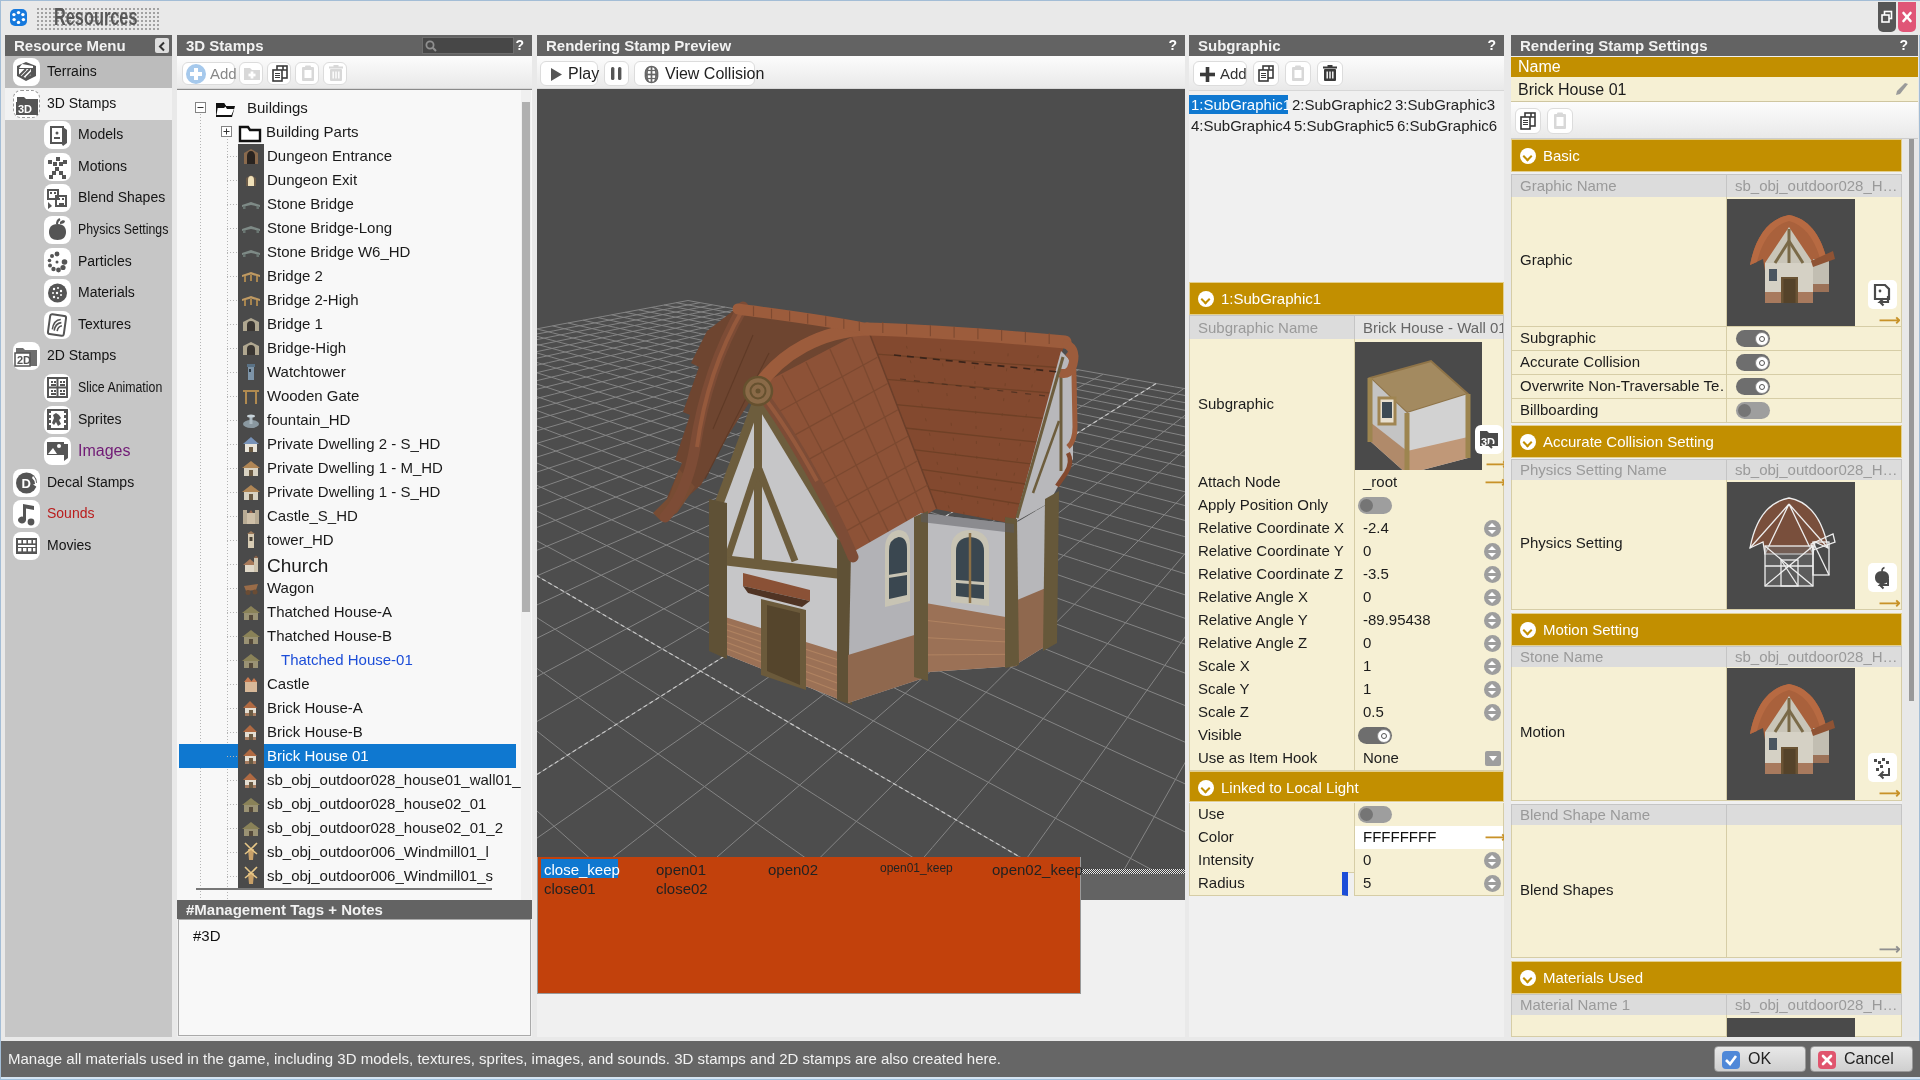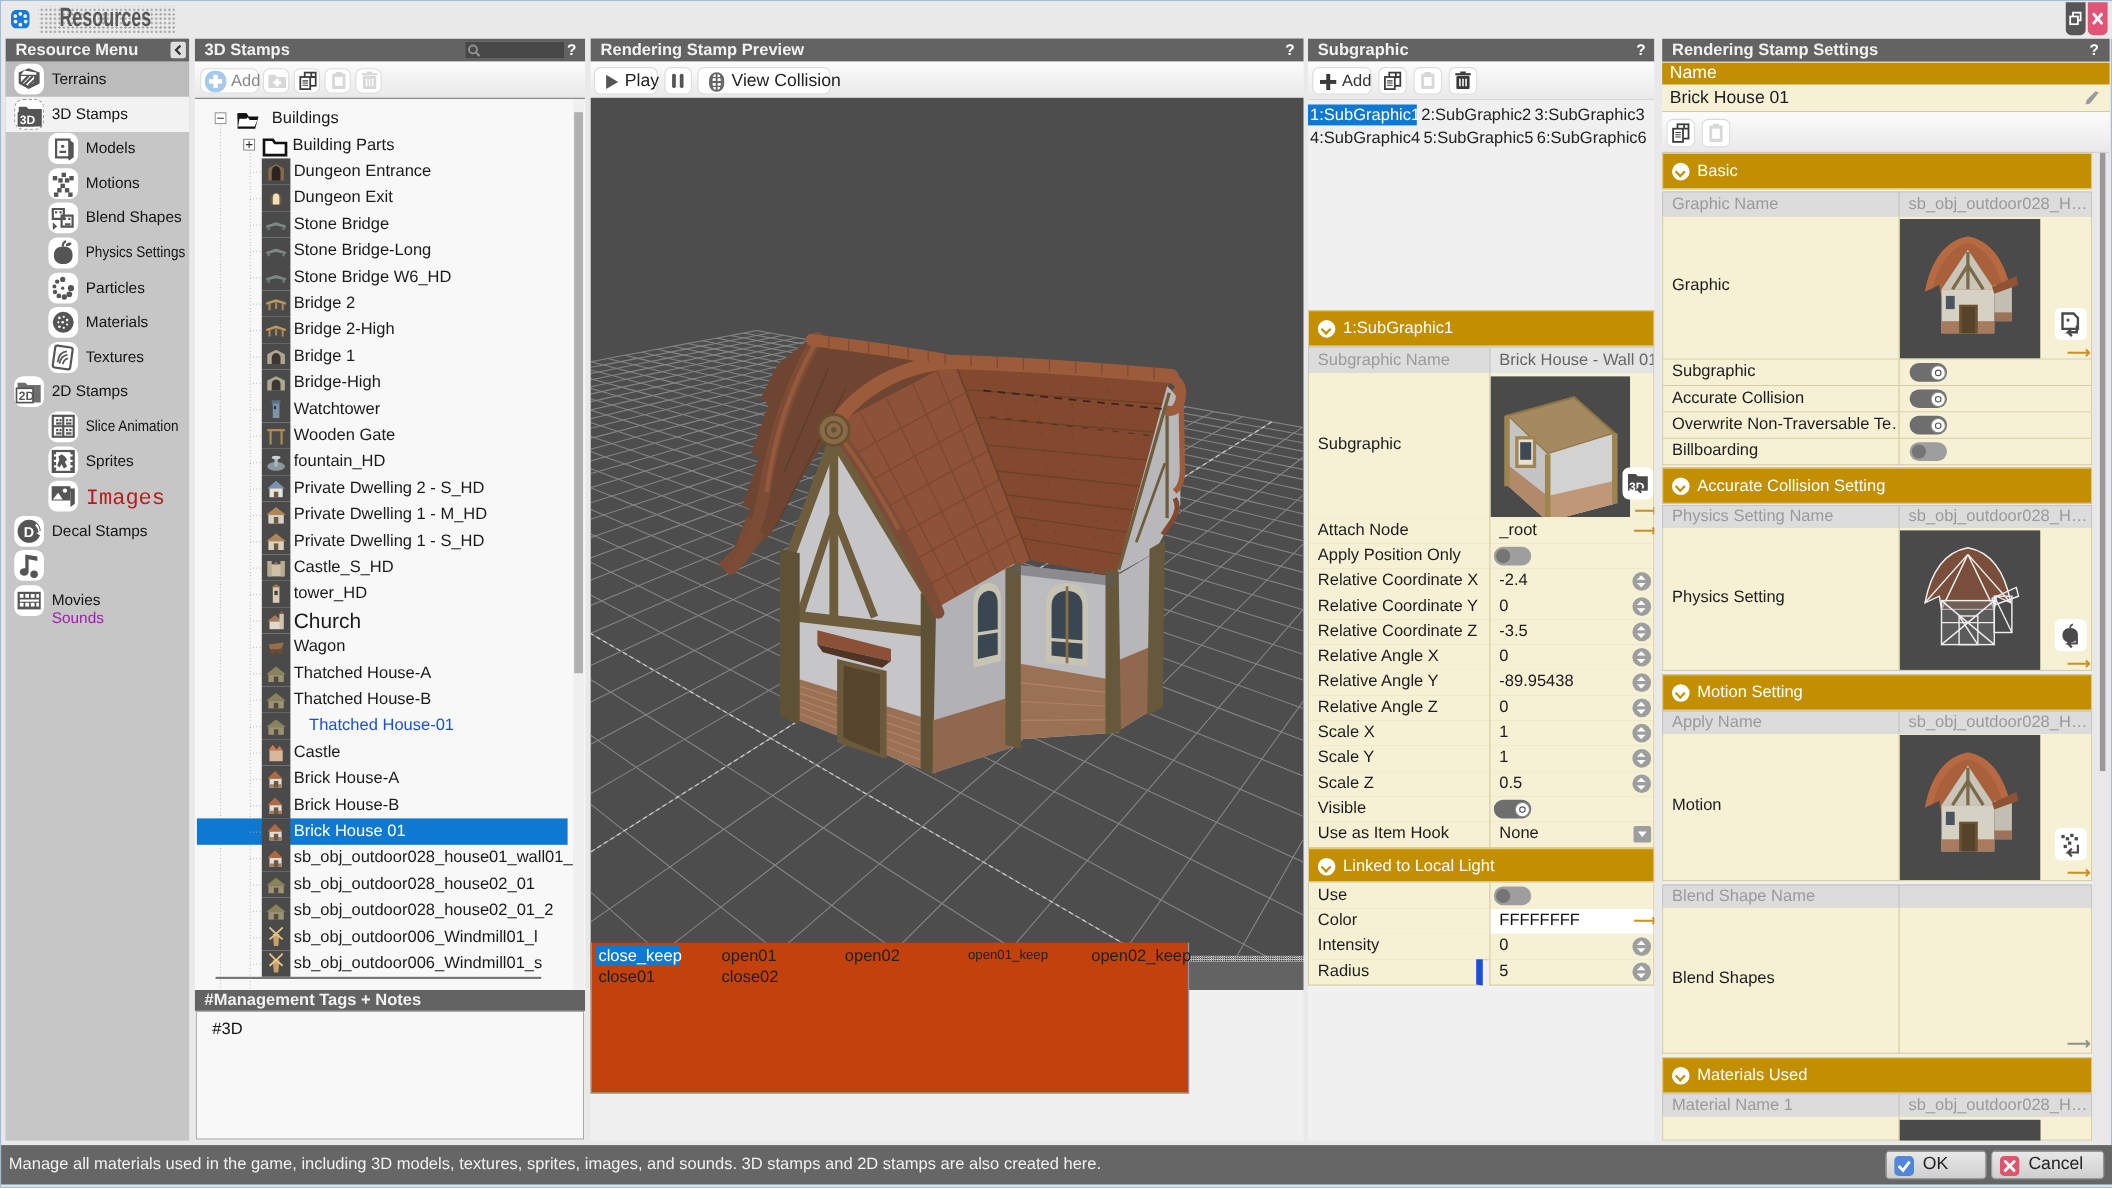--- a/index.html
+++ b/index.html
@@ -247,34 +247,34 @@
           </svg></div>
         <div class="abs" style="left:73px;top:375.6px;font-size:14px;color:#141414;">Sprites</div>
         <div class="abs" style="left:39px;top:402.20000000000005px;width:27px;height:28px;background:#fff;border-radius:8px;"><svg width="27" height="28">
             <g transform="translate(3,5)">
               <rect x="0" y="0" width="17" height="13" fill="#555"></rect>
               <circle cx="12" cy="4" r="2" fill="#fff"></circle>
               <path d="M1 12 L6 6 L10 12 Z" fill="#fff"></path>
               <path d="M14 2 h7 v14 l-4 3 v-14 z" fill="#555"></path>
             </g>
           </svg></div>
-        <div class="abs" style="left:73px;top:407.20000000000005px;font-size:20px;color:#b91c1c;font-family:Liberation Mono, monospace;">Images</div>
+        <div class="abs" style="left:73px;top:407.20000000000005px;font-size:16px;color:#701a75;">Images</div>
         <div class="abs" style="left:8px;top:433.8px;width:27px;height:28px;background:#fff;border-radius:8px;"><svg width="27" height="28">
             <circle cx="13.5" cy="14" r="10.5" fill="#555"></circle>
             <text x="8.5" y="19" font-size="13" font-weight="bold" fill="#fff" font-family="Liberation Sans">D</text>
             <path d="M20 7 a9 9 0 0 1 3 7 l2.5 -1 l-1.5 5 l-4 -2.5 l2 -0.5 a8 8 0 0 0 -3 -6 z" fill="#fff"></path>
           </svg></div>
         <div class="abs" style="left:42px;top:438.8px;font-size:14px;color:#141414;">Decal Stamps</div>
         <div class="abs" style="left:8px;top:465.40000000000003px;width:27px;height:28px;background:#fff;border-radius:8px;"><svg width="27" height="28">
             <g fill="#555">
               <path d="M10 4 L21 6 V10 L13 8.5 V20 a4 3.4 0 1 1 -3 -3.3 Z"></path>
               <circle cx="18" cy="22" r="3.4"></circle>
             </g>
           </svg></div>
-        <div class="abs" style="left:42px;top:470.40000000000003px;font-size:14px;color:#a21caf;margin-top:48px;">Sounds</div>
+        <div class="abs" style="left:42px;top:470.40000000000003px;font-size:14px;color:#b91c1c;">Sounds</div>
         <div class="abs" style="left:8px;top:497px;width:27px;height:28px;background:#fff;border-radius:8px;"><svg width="27" height="28">
             <g fill="#555">
               <rect x="3" y="6" width="21" height="16"></rect>
             </g>
             <g fill="#fff">
               <rect x="5" y="8" width="3.4" height="3.4"></rect>
               <rect x="10" y="8" width="3.4" height="3.4"></rect>
               <rect x="15" y="8" width="3.4" height="3.4"></rect>
               <rect x="20" y="8" width="2.4" height="3.4"></rect>
               <rect x="5" y="16" width="3.4" height="3.4"></rect>
@@ -1188,21 +1188,21 @@
         <div class="abs" style="left:357px;top:528px;width:29px;height:29px;background:#fff;border-radius:5px"><svg width="29" height="29">
             <path d="M14 8 C9 8 7 11 7 14.5 C7 18.5 9.5 21 14 21 C18.5 21 21 18.5 21 14.5 C21 11 19 8 14 8 Z" fill="#4a4a4a"></path>
             <path d="M14 8 C14 6 15 5 16.5 4.5" stroke="#4a4a4a" stroke-width="1.6" fill="none"></path>
             <path d="M20 16 v6 h-8 l3.5 -3.5 m-3.5 3.5 l3.5 3.5" stroke="#4a4a4a" stroke-width="2" fill="none"></path>
           </svg></div>
         <div class="oarrow" style="left:368px;top:559px;font-size:15px">⟶</div>
         <div class="sechead" style="left:0;top:578px;width:391px;height:33px">
           <span class="chev"></span>
           <span>Motion Setting</span>
         </div>
-        <div class="cell gl" style="left:0;top:611px;width:216px;height:22px;line-height:20px">Apply Name</div>
+        <div class="cell gl" style="left:0;top:611px;width:216px;height:22px;line-height:20px">Stone Name</div>
      <div class="cell" style="left:215px;top:611px;width:176px;height:22px;line-height:20px;background:#dcdcdc;color:#9a9a9a">sb_obj_outdoor028_H…</div>
         <div class="ycell yl" style="left:0;top:632px;width:216px;height:134px">
           <div class="abs" style="top:56px">Motion</div>
         </div>
         <div class="ycell yl" style="left:215px;top:632px;width:176px;height:134px"></div>
         <svg class="abs" style="left:216px;top:633px" width="128" height="132">
           <rect width="128" height="132" fill="#4a4a4a"></rect>
           <g transform="translate(2,2)">
             <path d="M60,14 C38,18 26,38 21,64 L34,58 L36,70 L84,70 L86,58 L99,64 C94,38 82,18 60,14 Z" fill="#a9613c"></path>
             <path d="M60,14 C38,18 26,38 21,64 L28,61 C33,40 44,24 60,20 C76,24 87,40 92,61 L99,64 C94,38 82,18 60,14 Z" fill="#b76a42"></path>

